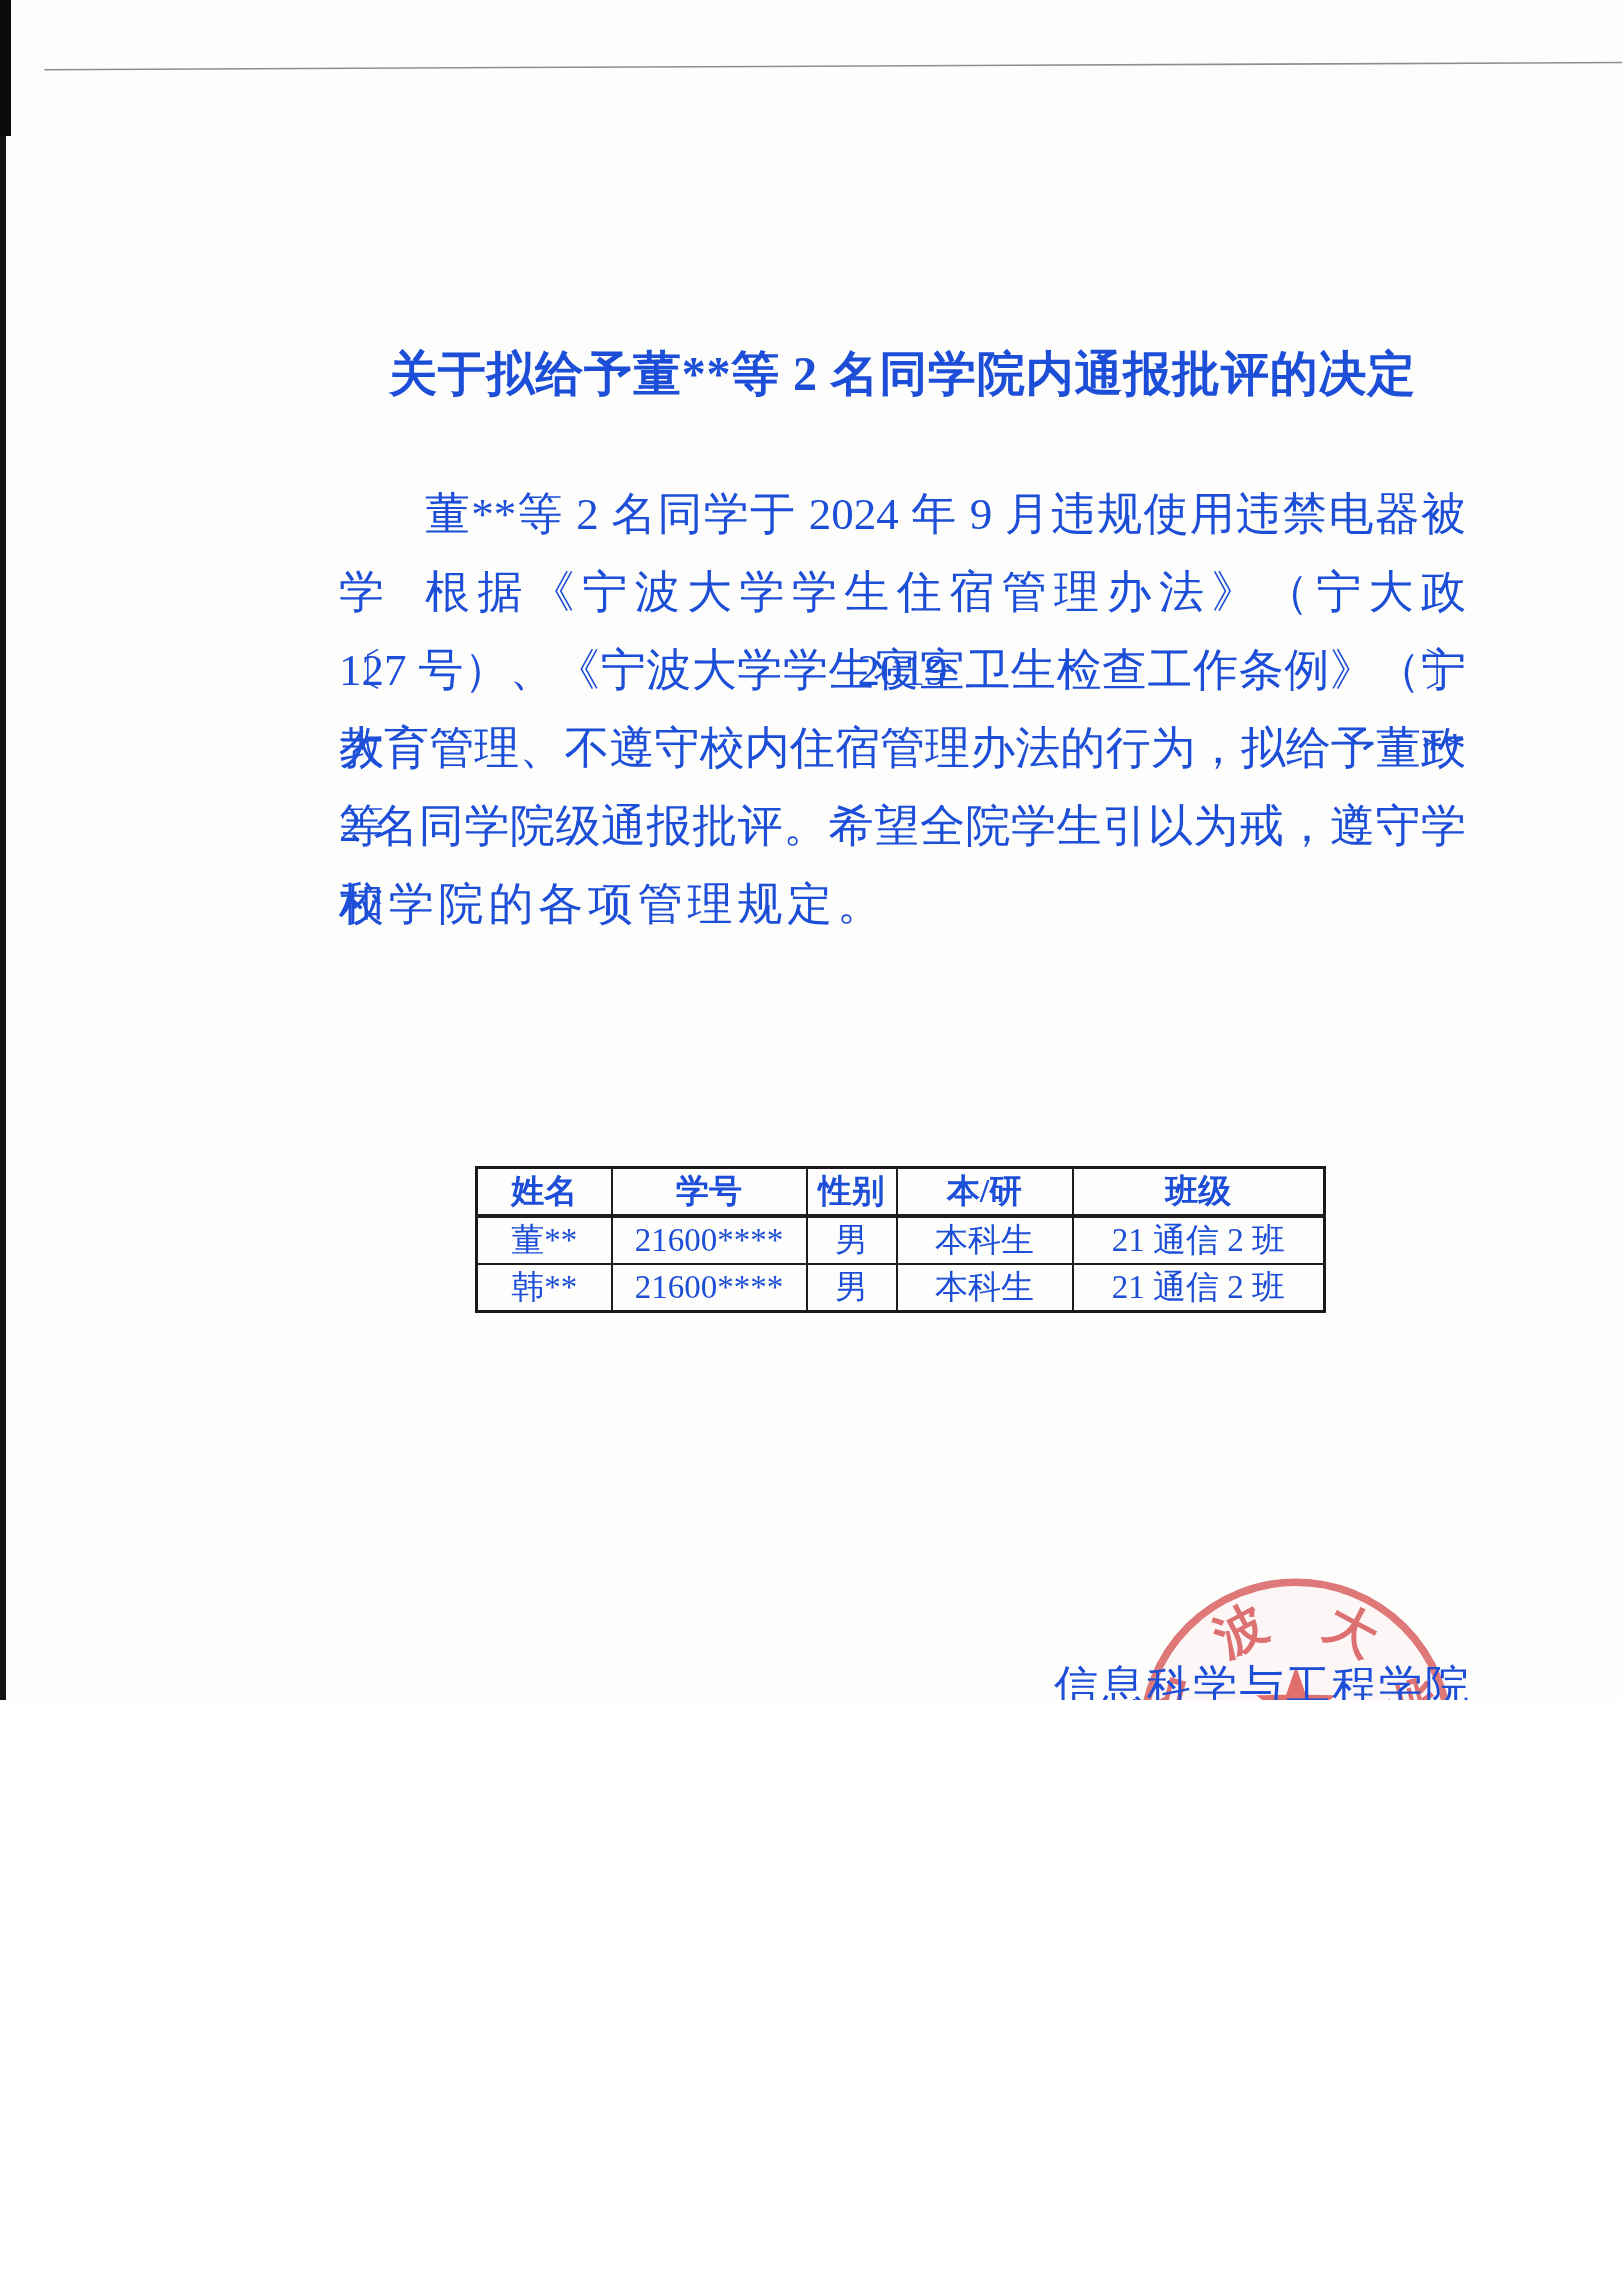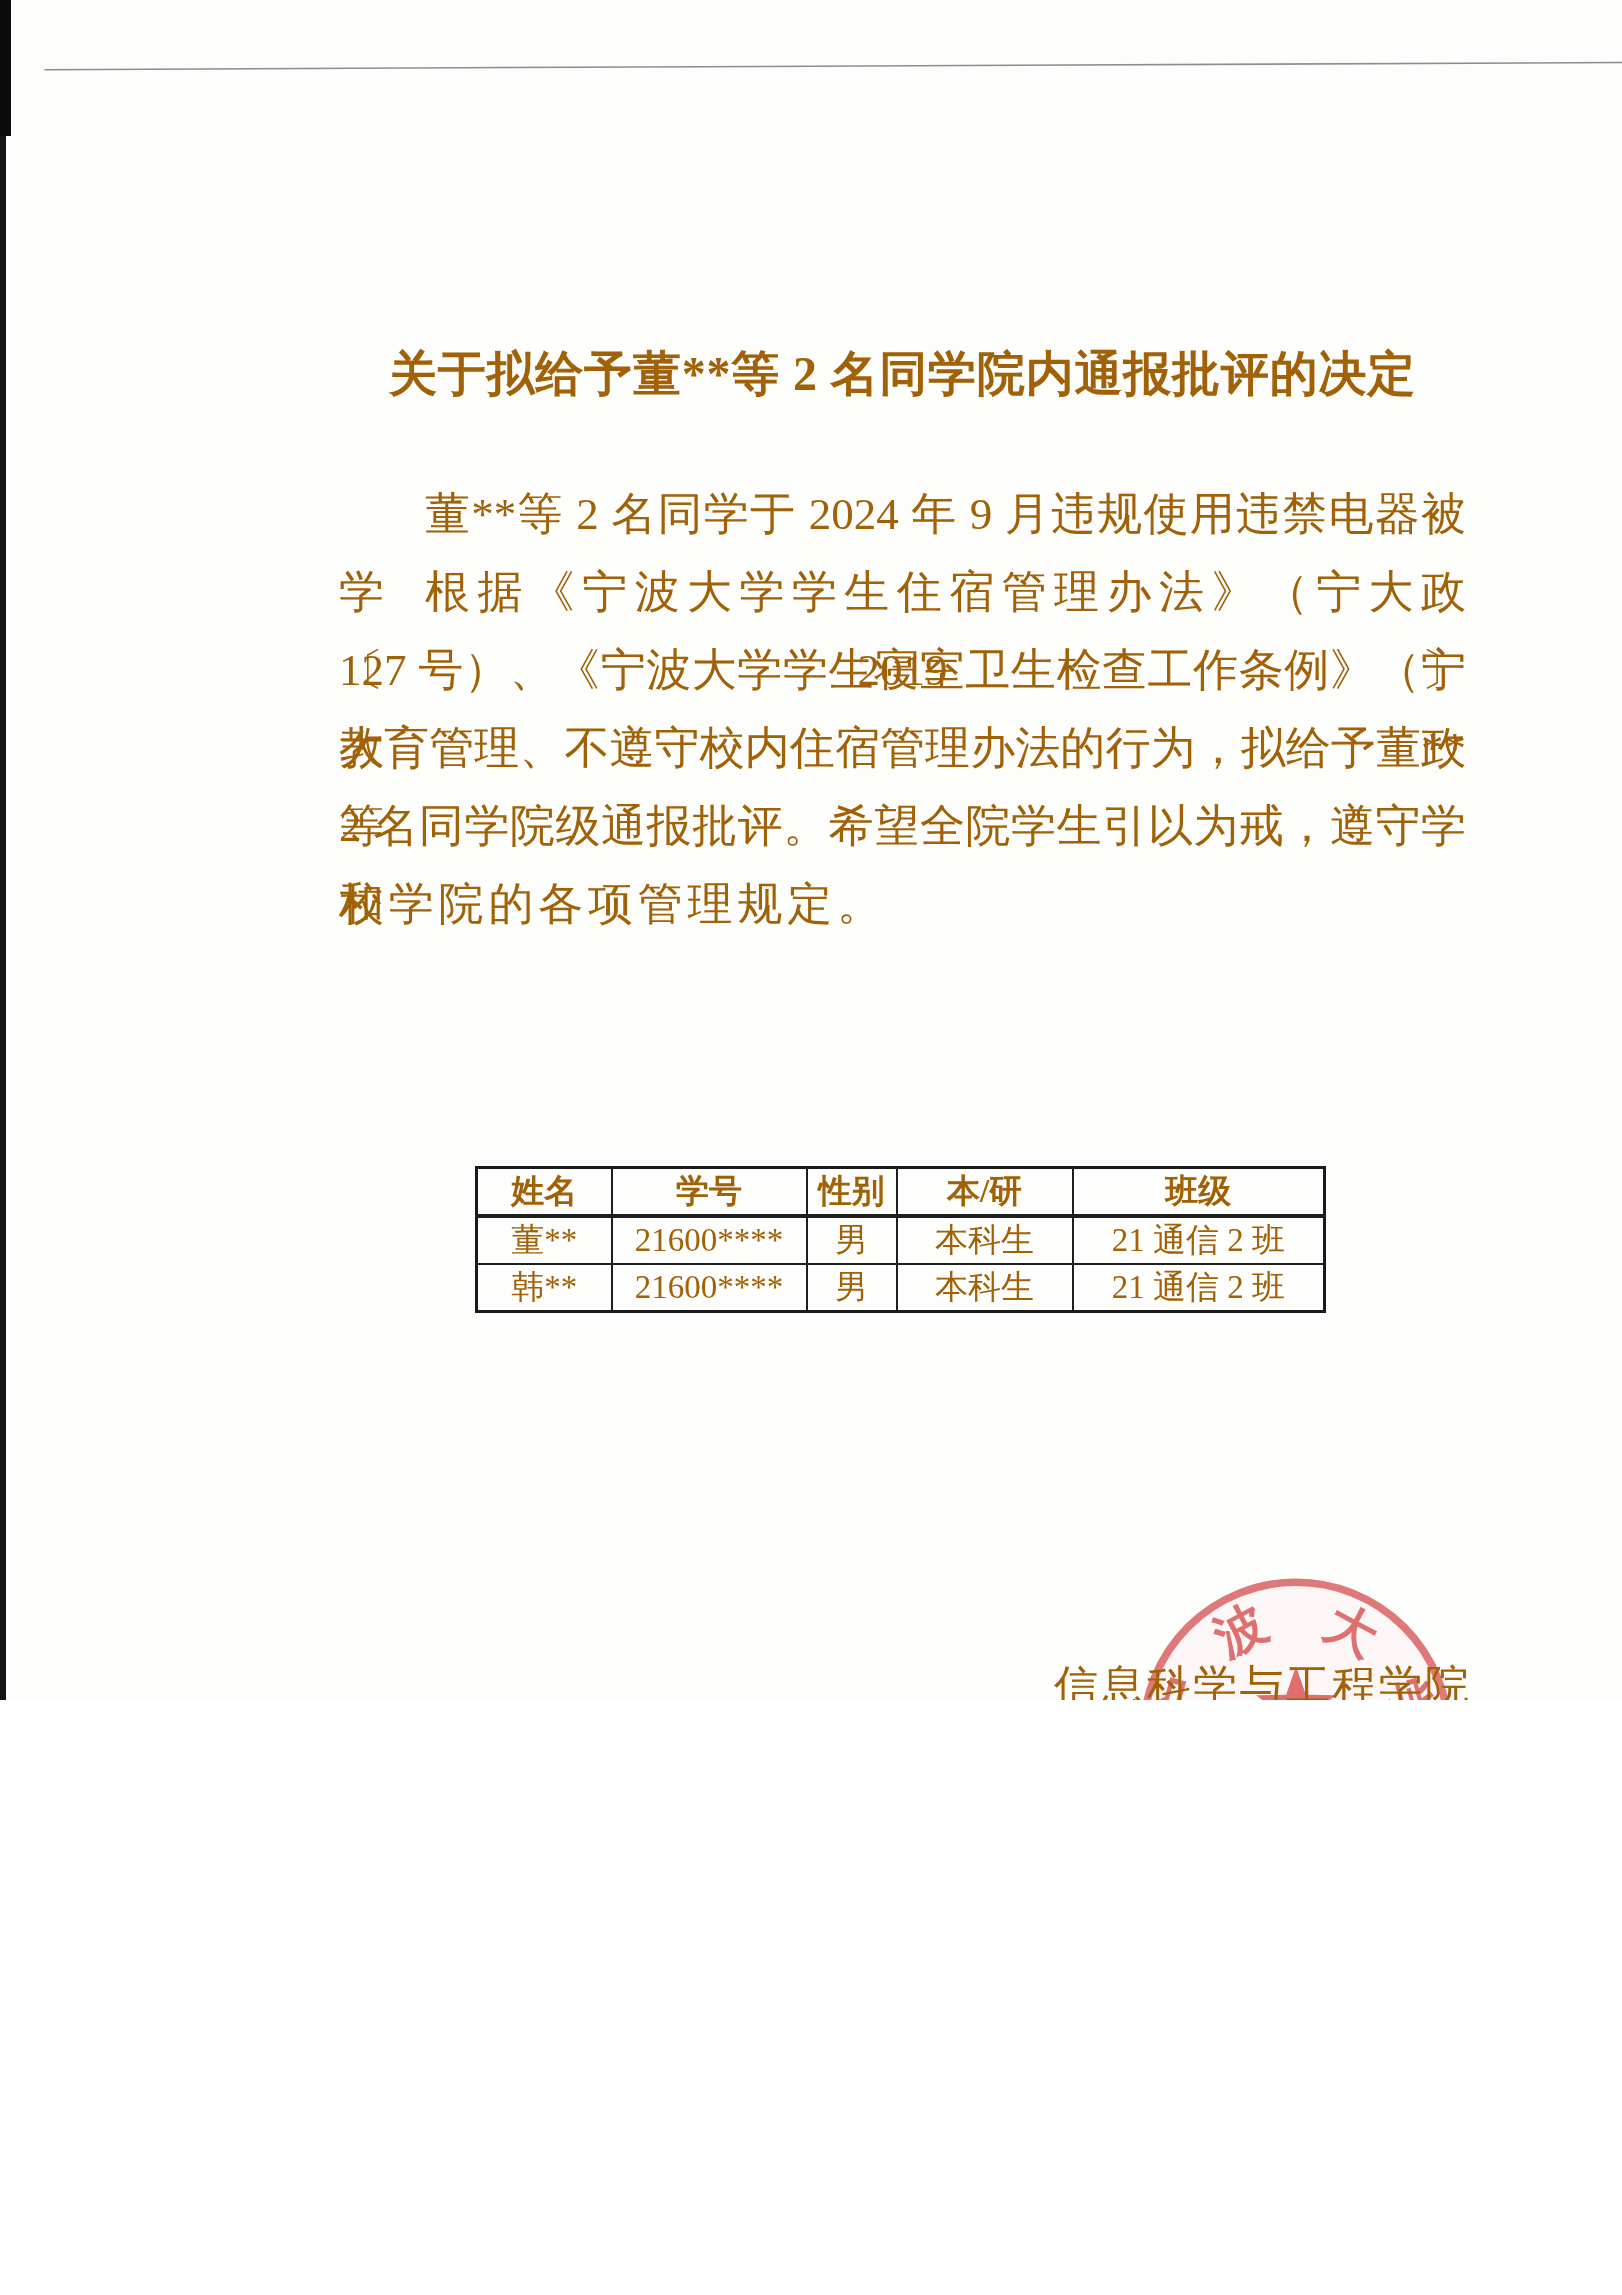--- a/index.html
+++ b/index.html
@@ -1,20 +1,20 @@
 <!DOCTYPE html>
 <html style="font-size:12.7px"><head>
 <meta charset="utf-8">
 <style>
   html,body{margin:0;padding:0;background:#ffffff;}
   .page{
     position:relative; width:1623px; height:1700px;
     background:#fdfdfc; overflow:hidden;
     font-family:"Liberation Serif","DejaVu Serif",serif;
-    color:#a16207;
+    color:#1d4ed8;
   }
   
   .edge-bar{position:absolute;left:0;top:0;width:6.3px;height:2295px;background:#141414;}
   .edge-bar-top{position:absolute;left:0;top:0;width:11px;height:136px;background:#0b0b0b;}
   .scan-line-svg{position:absolute;left:0;top:0;}
   
   .title{
     position:absolute; left:339px; top:345px; width:1127px; height:57px;
     line-height:57px; margin:0; font-size:48px; font-weight:700;
     letter-spacing:0.8px; text-align:center; white-space:nowrap;

